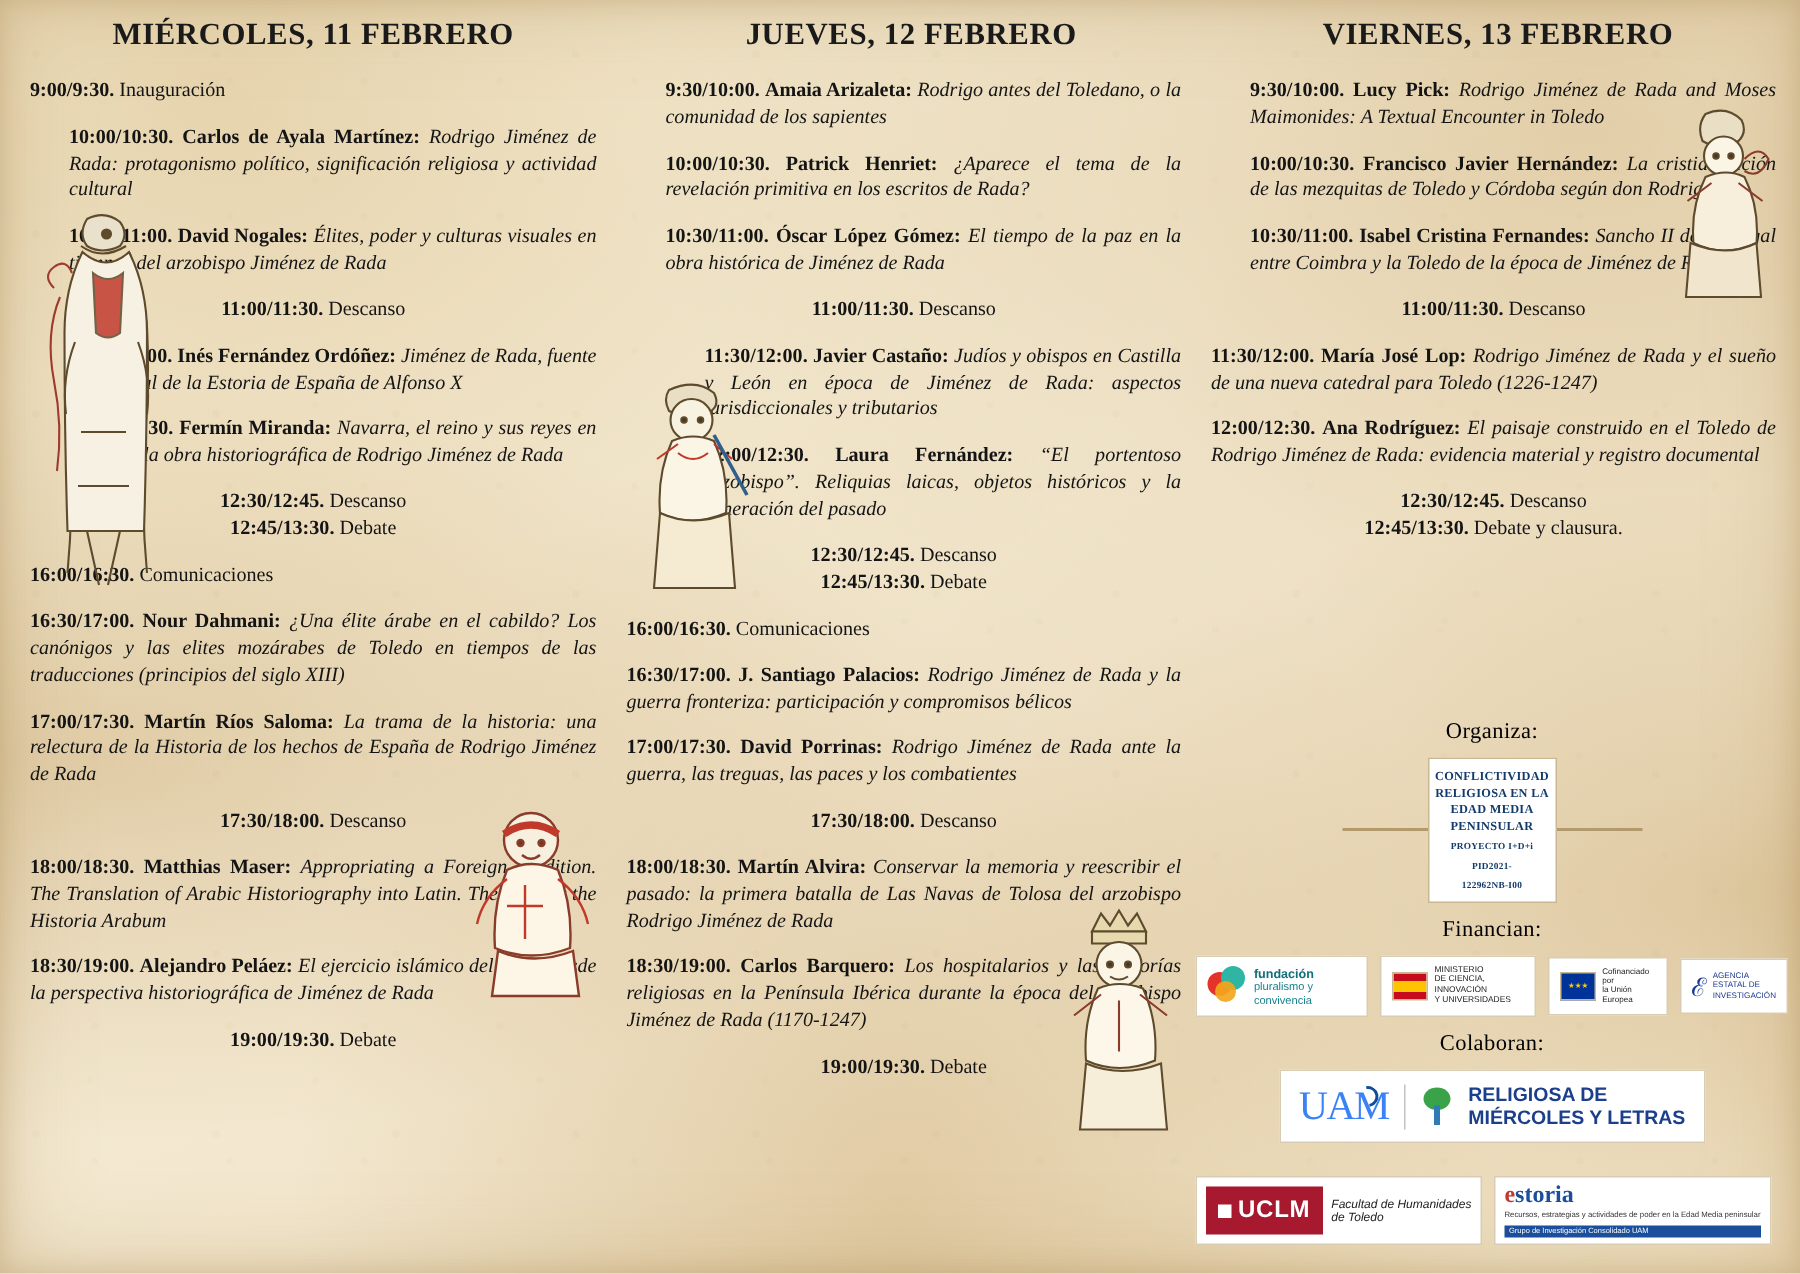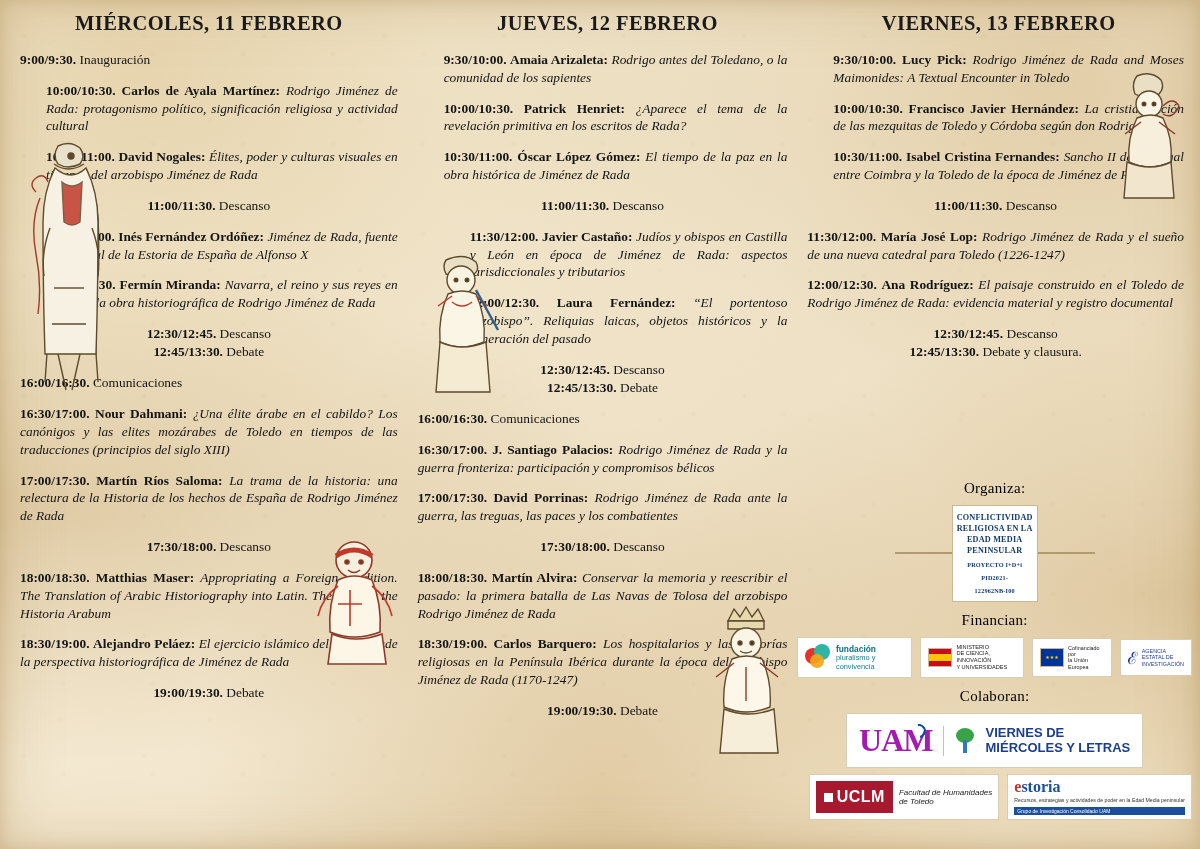--- a/index.html
+++ b/index.html
@@ -269,21 +269,21 @@
     justify-content: center;
     margin-top: 4px;
   }
   .uam-row {
     display: flex; align-items: center; gap: 10px;
     background: #fff; border: 1px solid #d8cdb3;
     padding: 8px 12px;
   }
   .uam-logo {
     font-family: "Liberation Serif", serif;
-    font-weight: bold; font-size: 32px; color: #a21caf;
+    font-weight: normal; font-size: 27px; color: #3b82f6;
     letter-spacing: -1px;
     position: relative;
   }
   .uam-logo::after {
     content: "";
     position: absolute; right: 7px; top: 2px;
     width: 10px; height: 10px;
     border: 2px solid #0f4d9b;
     border-radius: 50%;
     border-left-color: transparent;
@@ -301,22 +301,22 @@
   .uam-tree .trunk {
     position: absolute; left: 9px; top: 12px; width: 4px; height: 13px; background: #2f7bb5;
   }
   .uam-fac {
     font-family: "Liberation Sans", sans-serif;
     font-weight: bold; font-size: 13px; color: #1b3f8b; line-height: 1.15;
     text-align: left;
   }
 
   .collabs2 {
-    display: flex; align-items: stretch; justify-content: flex-end; gap: 8px;
-    margin-top: 6px;
+    display: flex; align-items: stretch; justify-content: flex-start; gap: 8px;
+    margin-top: 22px;
   }
   .uclm-box {
     background: #fff; border: 1px solid #d8cdb3;
     display: flex; align-items: center; gap: 6px; padding: 5px 6px;
   }
   .uclm-red {
     background: #a6192e; color: #fff;
     font-family: "Liberation Sans", sans-serif;
     font-weight: bold; font-size: 16px;
     padding: 7px 8px; letter-spacing: 0.5px;
@@ -734,21 +734,21 @@
 
         <div class="collabs">
           <div class="uam-row">
             <div class="uam-logo">UAM</div>
             <div class="uam-div"></div>
             <div class="uam-tree">
               <span class="crown"></span>
                 <span class="trunk"></span>
             </div>
             <div class="uam-fac">
-              <div>VIERNES DE</div>
+              <div>RELIGIOSA DE</div>
               <div>MIÉRCOLES Y LETRAS</div>
             </div>
           </div>
         </div>
 
         <div class="collabs2">
           <div class="uclm-box">
             <div class="uclm-red">
               <span class="sq"></span>
               <span>UCLM</span>

